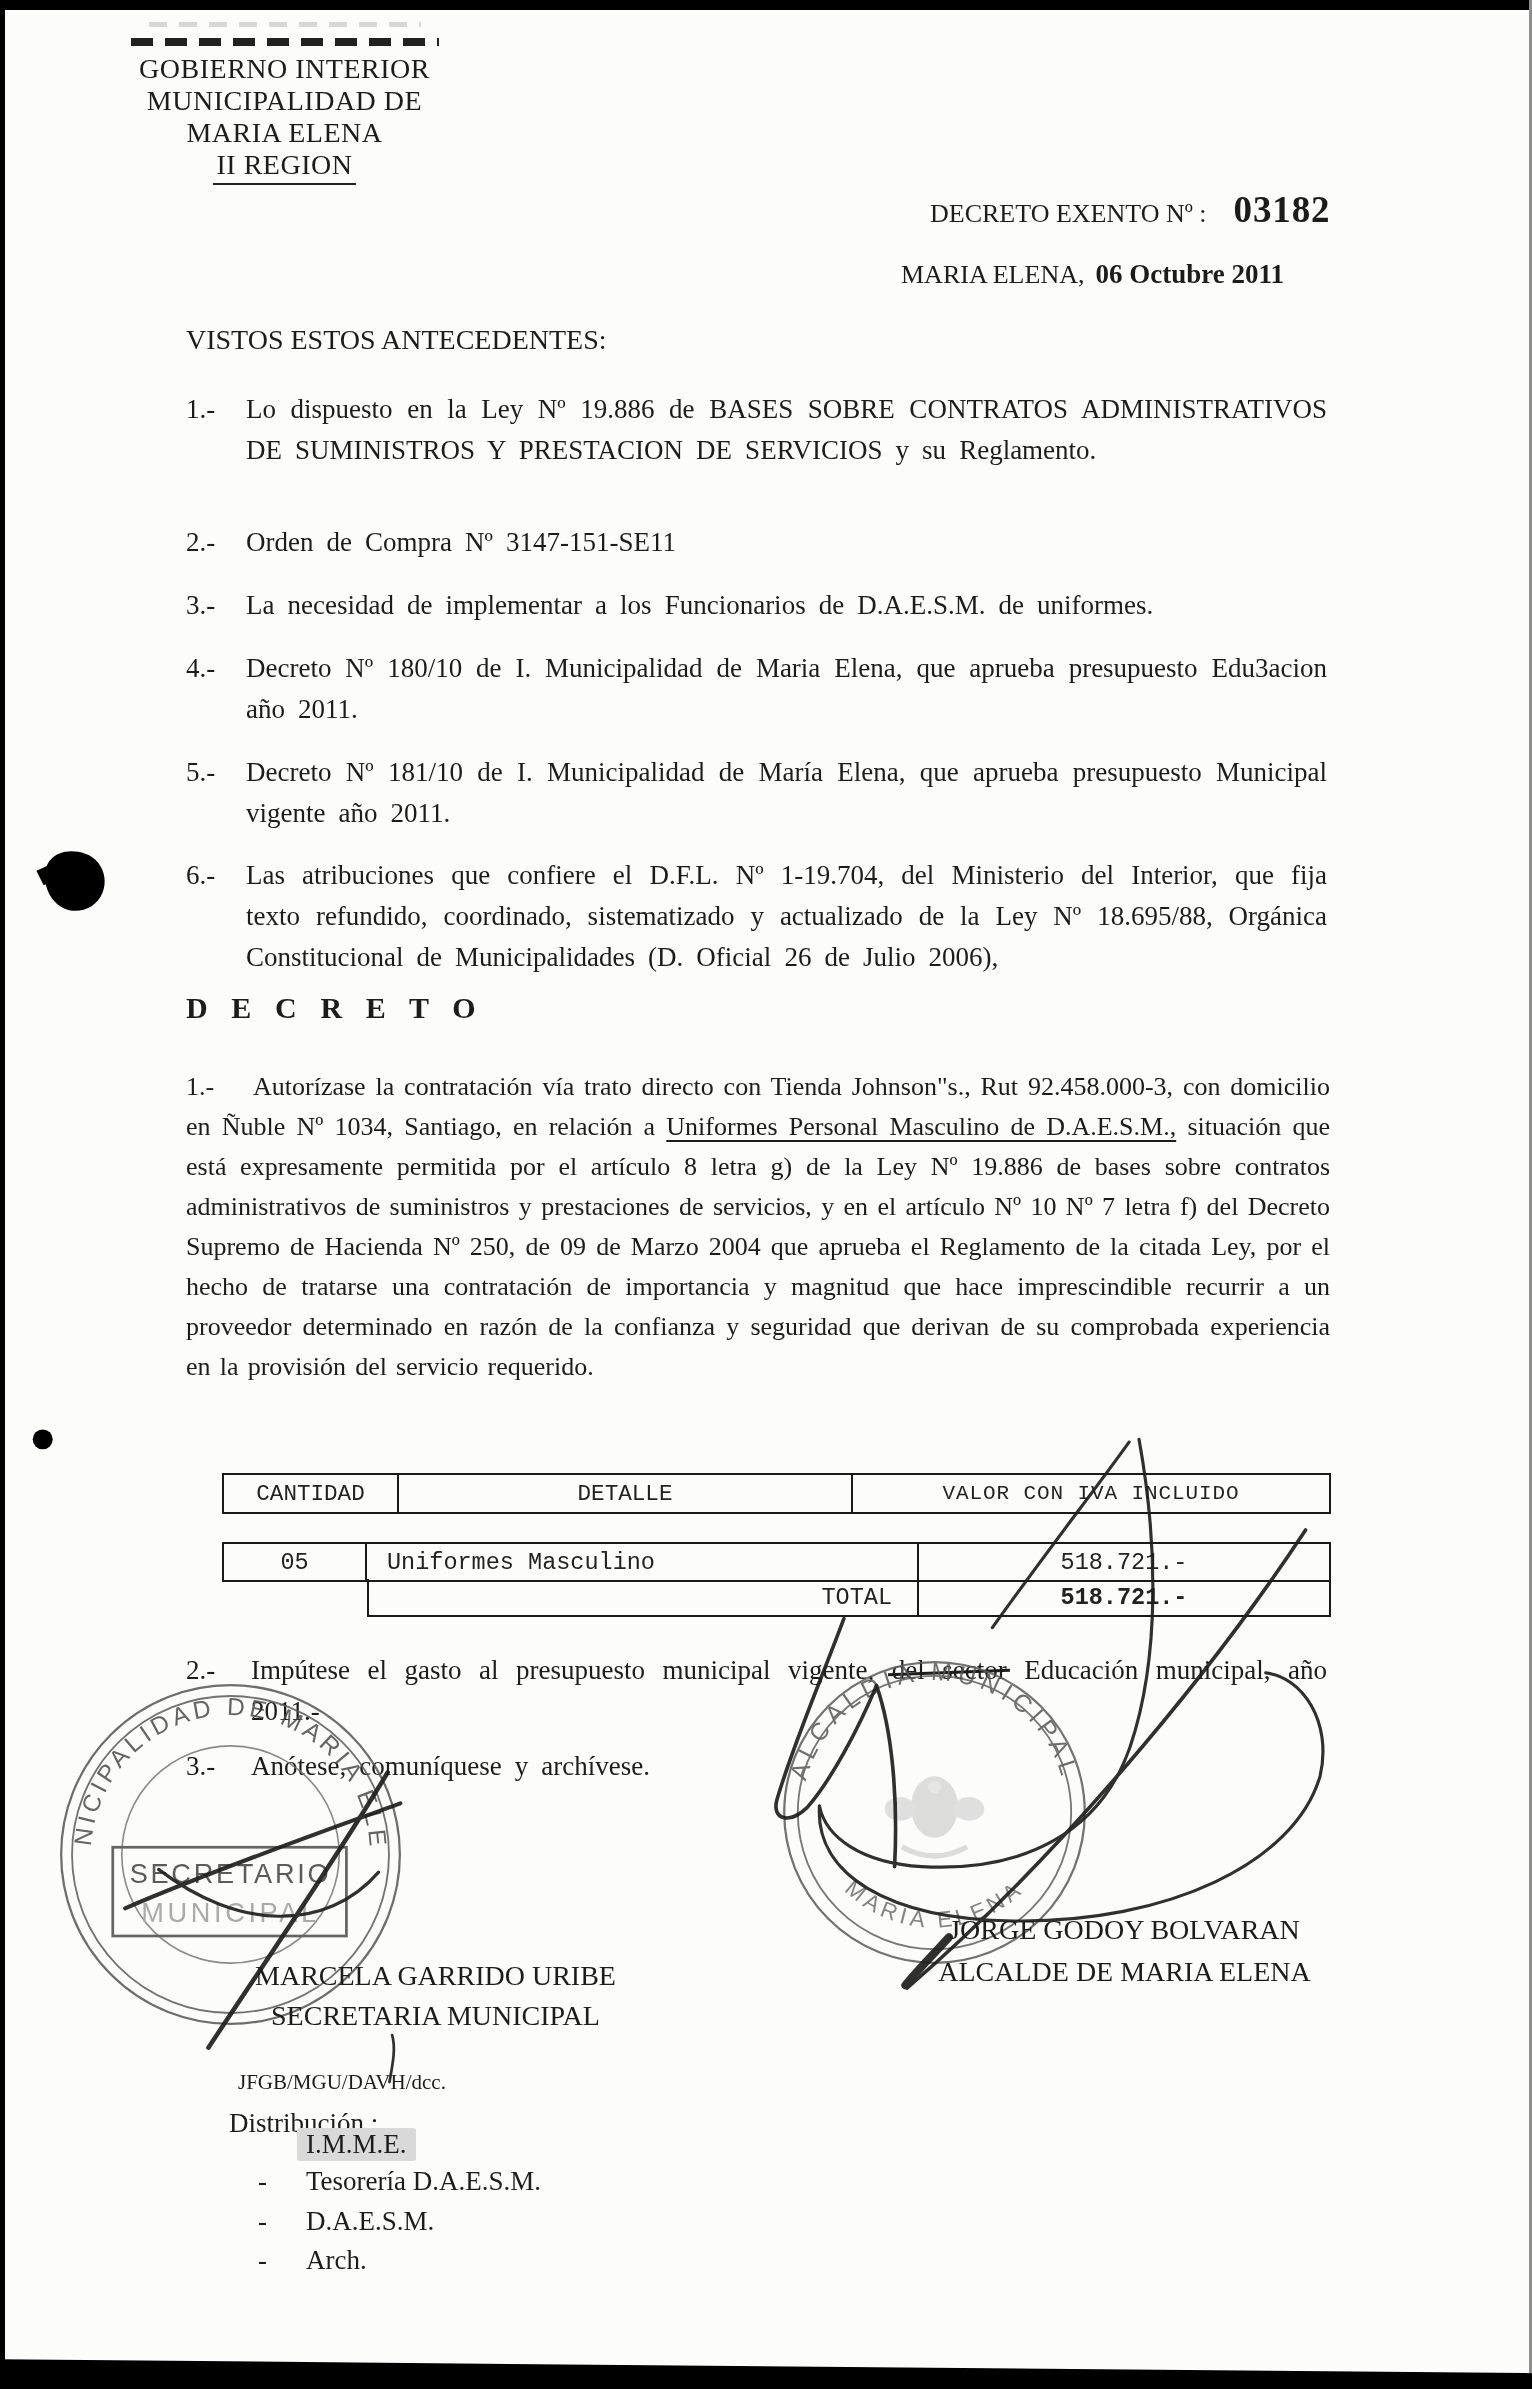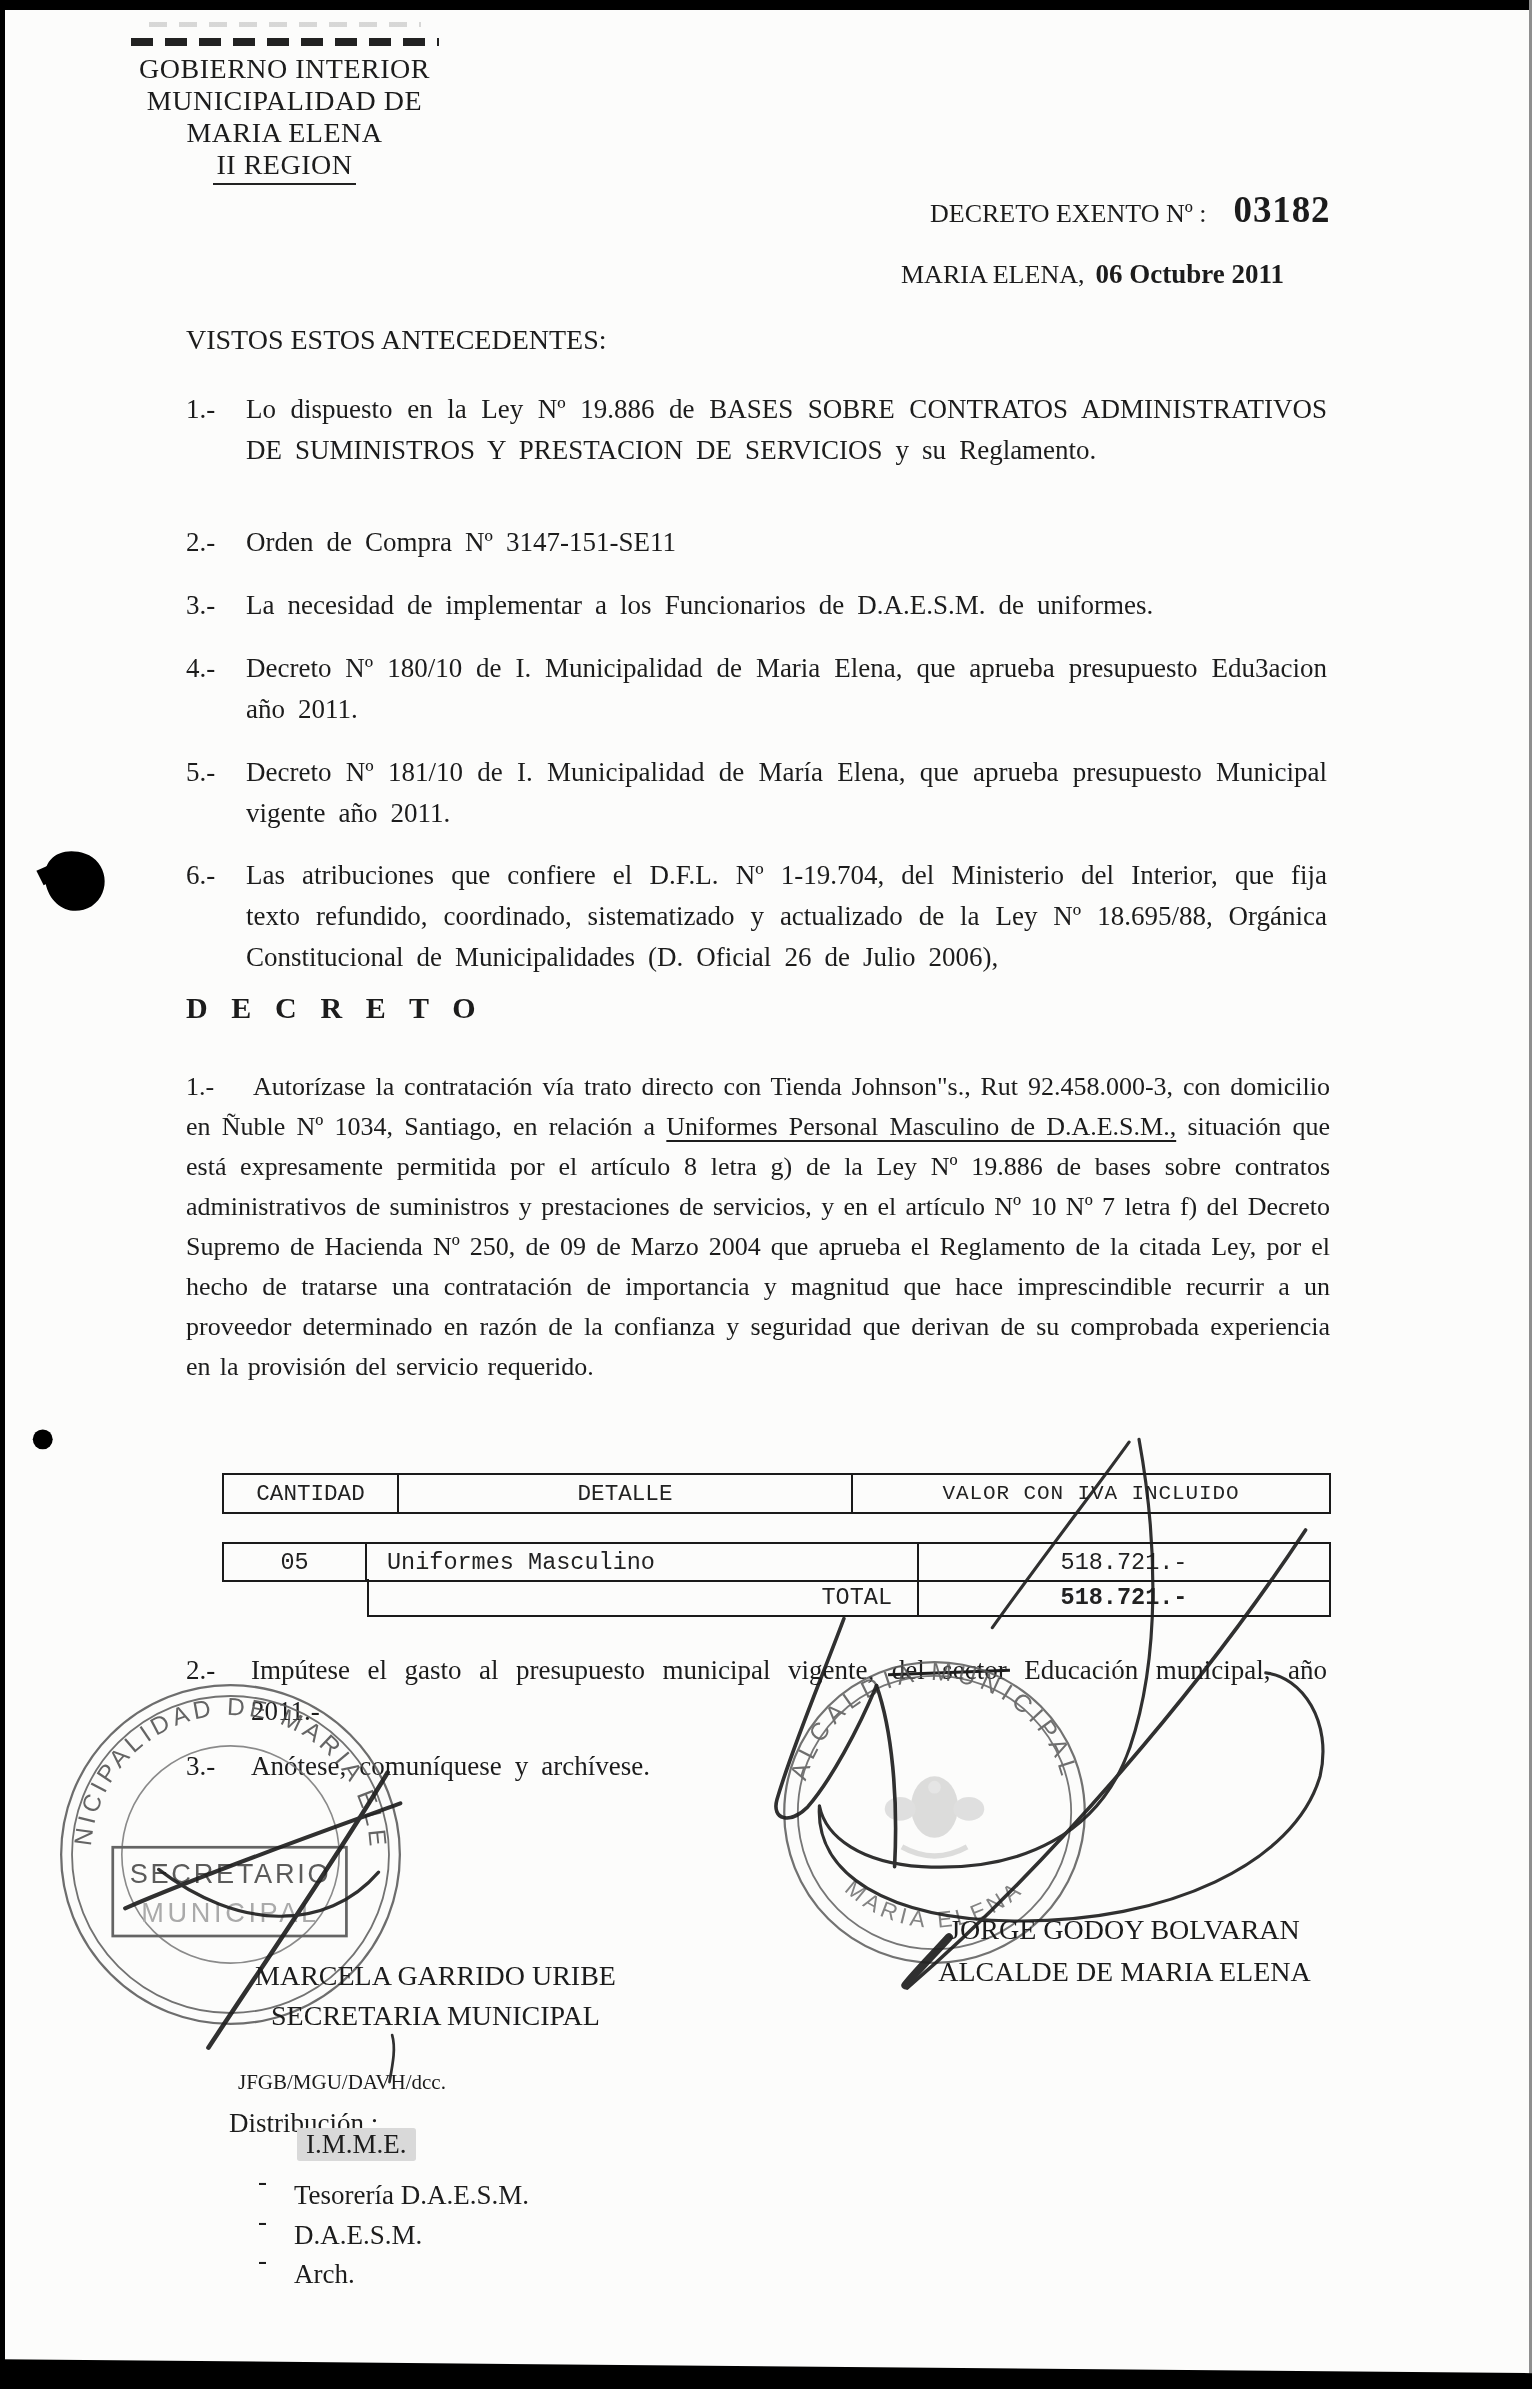--- a/index.html
+++ b/index.html
@@ -76,21 +76,21 @@
     background:#1d1d1d;transform:rotate(-2deg);}
 
   
   .sig-right{left:907px;top:1909px;font-size:28px;line-height:42px;text-align:center;width:435px;}
   .sig-left{left:232px;top:1956px;font-size:28px;line-height:40px;text-align:center;width:407px;}
 
   .footer-initials{left:238px;top:2070px;font-size:21px;}
   .footer-dist{left:229px;top:2108px;font-size:27px;}
   .dist-item{font-size:27px;}
   .dist-0{left:297px;top:2128px;background:#d9d9d9;padding:0.9px 9px;border-radius:2.7px;}
-  .dist-dash{left:258px;} .dist-text{left:294px;margin-top:14px;}
+  .dist-dash{left:258px;} .dist-text{left:306px;}
   .r1{top:2166px;} .r2{top:2206px;} .r3{top:2245px;}
 
   .overlay{position:absolute;left:0;top:0;pointer-events:none;}
   .stamp{position:absolute;opacity:.85;}
 </style>
 </head>
 <body>
 
 <div class="page">
 

